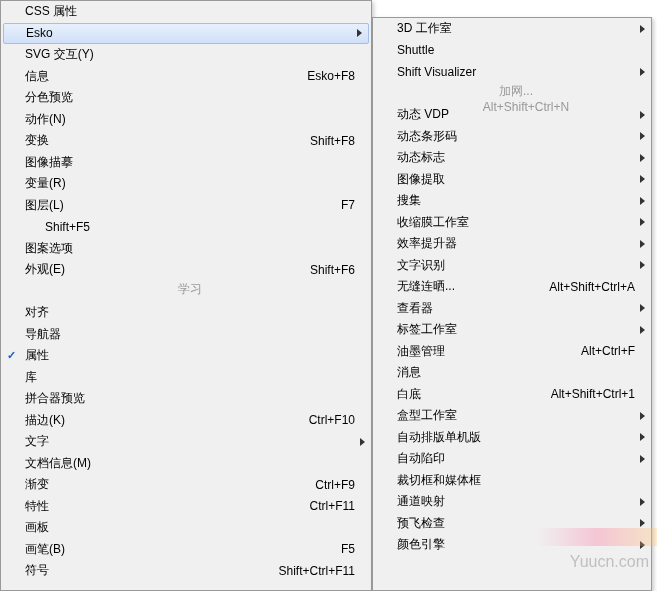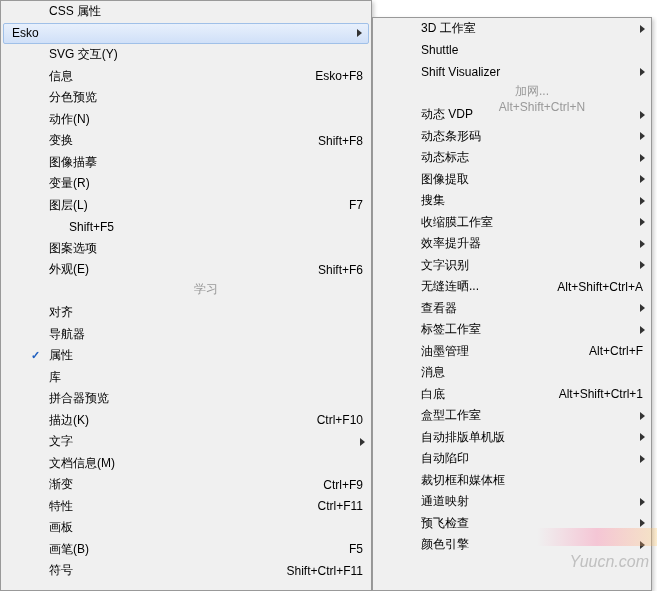--- a/index.html
+++ b/index.html
@@ -27,32 +27,31 @@
     .sub-menu {
       left: 372px;
       top: 17px;
       width: 280px;
       height: 574px;
     }
     .menu-item {
       display: flex;
       align-items: center;
       height: 21.5px;
-      padding: 0 8px 0 24px;
+      padding: 0 16px 0 24px;
       position: relative;
       cursor: default;
       color: #000;
-      margin-left: 24px;
     }
     .menu-item.highlighted {
       background: linear-gradient(#e8f0fc, #d0e0f8);
       border: 1px solid #a0c0e8;
       border-radius: 2px;
       margin: 0 2px;
-      padding: 0 6px 0 8px;
+      padding: 0 6px 0 22px;
     }
     .menu-item.disabled {
       color: #999;
       flex-direction: column;
     }
     .menu-label {
       flex: 1;
       white-space: nowrap;
     }
     .menu-shortcut {
@@ -78,21 +77,20 @@
       color: #2060c0;
       font-weight: bold;
       font-size: 11px;
     }
     .watermark {
       position: absolute;
       right: 8px;
       bottom: 20px;
       font-size: 16px;
       color: #c0c0c0;
-      font-style: italic;
       pointer-events: none;
       text-align: right;
     }
     .watermark-bar {
       position: absolute;
       right: 0;
       bottom: 45px;
       width: 120px;
       height: 18px;
       background: linear-gradient(90deg, rgba(255,100,150,0.0), rgba(255,100,150,0.3), rgba(255,200,100,0.3));

